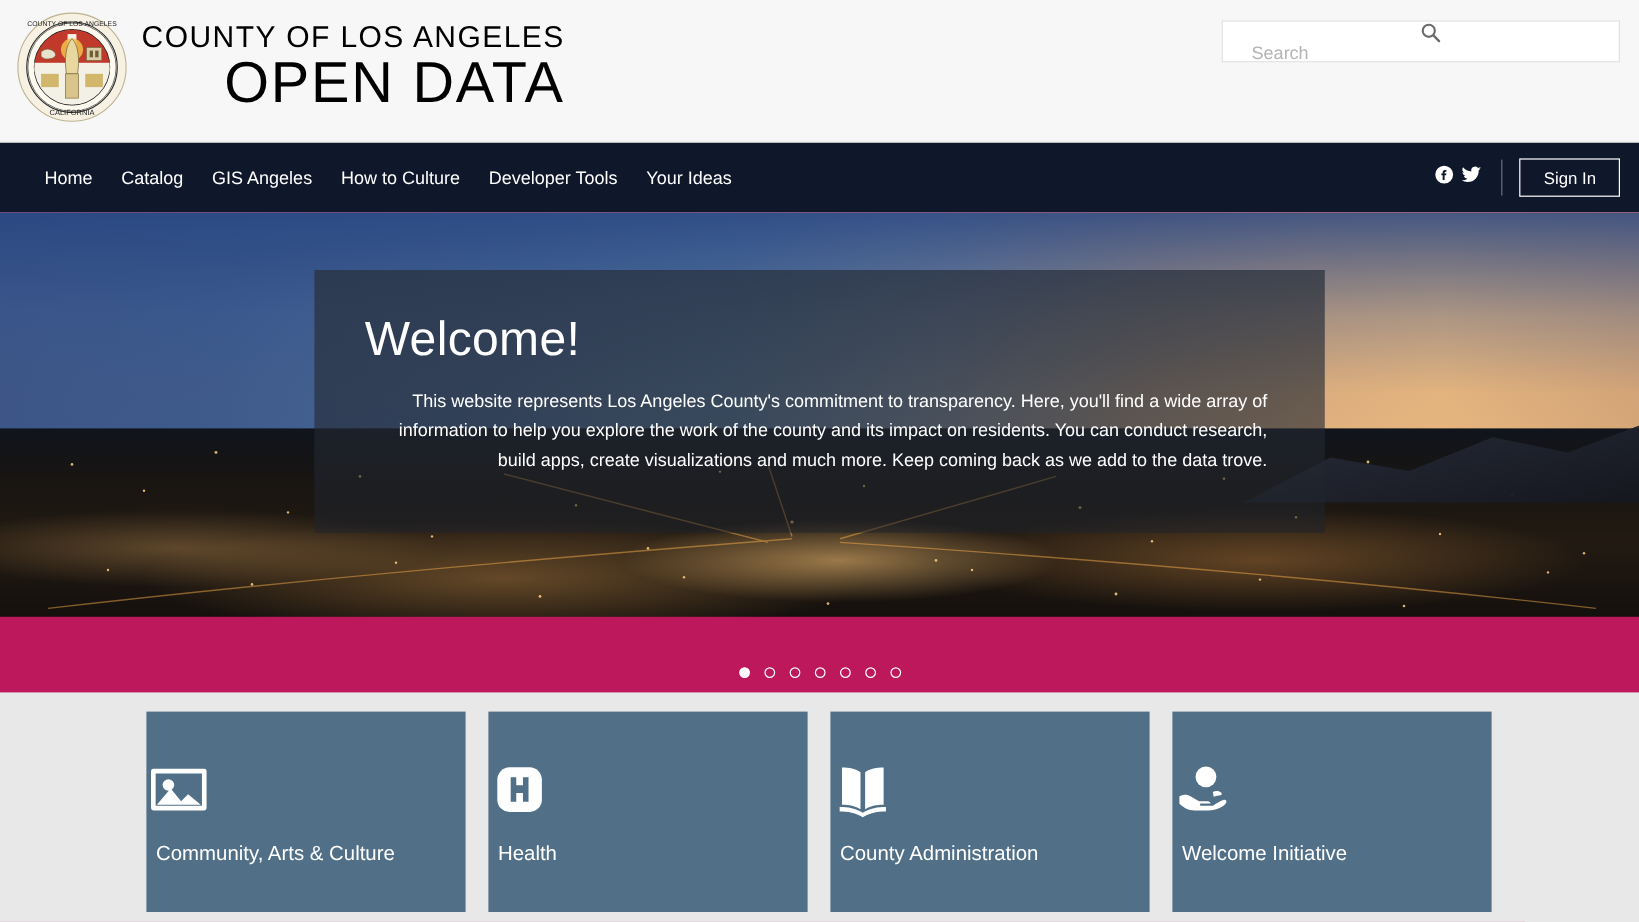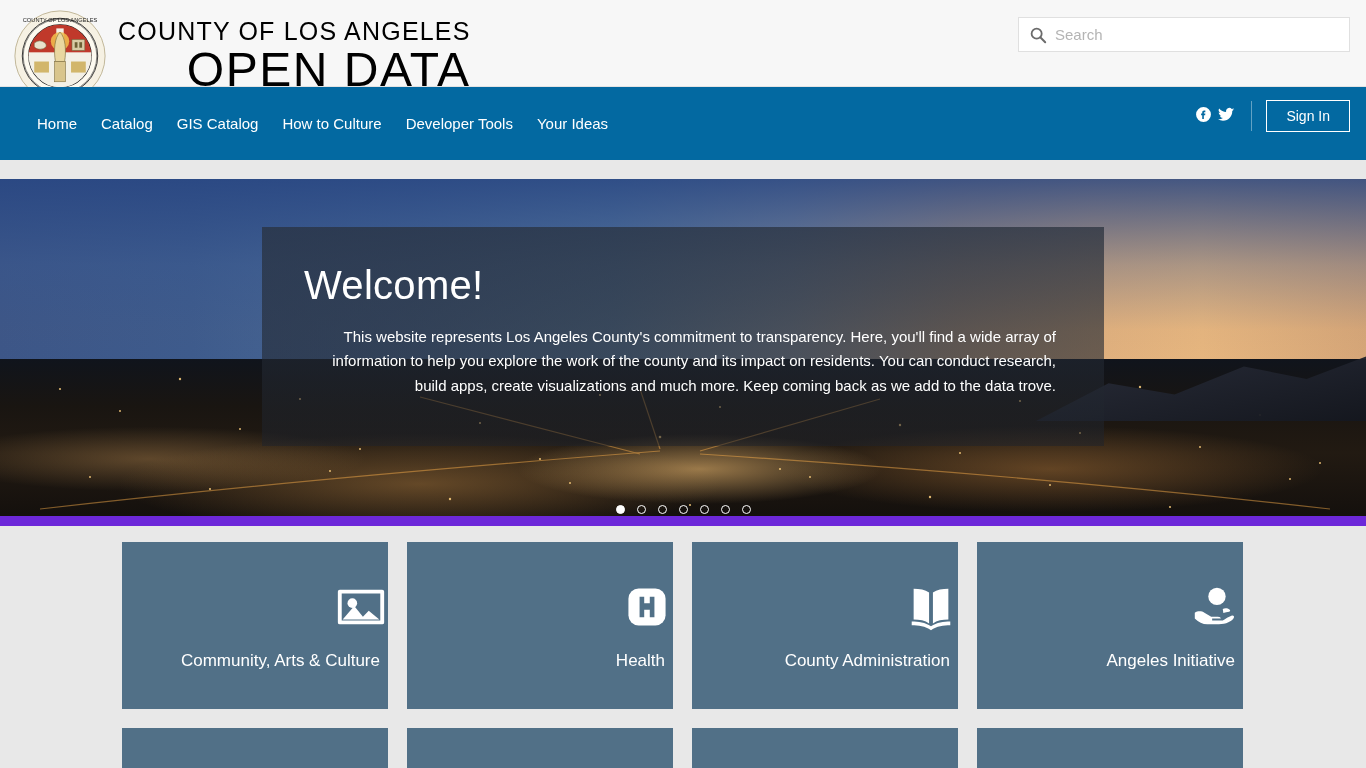--- a/index.html
+++ b/index.html
@@ -6,21 +6,21 @@
   html, body {
     width: 1366px; height: 768px;
     overflow: hidden;
     font-family: "Liberation Sans", sans-serif;
     background: #e8e8e8;
   }
 
   
   .header {
     position: relative;
-    height: 87px;
+    height: 119px;
     background: #f7f7f7;
     border-bottom: 1px solid #e3e3e3;
   }
   .brand {
     position: absolute;
     left: 14px; top: 10px;
     display: flex;
     align-items: center;
   }
   .seal {
@@ -51,38 +51,39 @@
   }
 
   .search-wrap {
     position: absolute;
     right: 16px; top: 17px;
     width: 332px; height: 35px;
     background: #fff;
     border: 1px solid #e0e0e0;
     display: flex;
     align-items: center;
-    padding-left: 10px;
+    padding-left: 24px;
+    flex-direction: column;
   }
   .search-icon { flex: 0 0 18px; height: 18px; margin-right: 8px; }
   .search-input {
     border: none; outline: none;
     font-family: "Liberation Sans", sans-serif;
     font-size: 15px;
     color: #333;
     width: 100%;
     background: transparent;
   }
   .search-input::placeholder { color: #b4b4b4; }
 
   
   .nav {
     position: relative;
-    height: 73px;
-    background: #0369a1;
+    height: 58px;
+    background: #0f172a;
     display: flex;
     align-items: center;
   }
   .nav-links { display: flex; align-items: center; padding-left: 25px; }
   .nav-link {
     color: #ffffff;
     font-size: 15px;
     text-decoration: none;
     padding: 0 12px;
     white-space: nowrap;
@@ -111,24 +112,23 @@
     font-family: "Liberation Sans", sans-serif;
     font-size: 14px;
     padding: 8px 19px;
     cursor: pointer;
     line-height: 1;
   }
 
   
   .hero {
     position: relative;
-    height: 347px;
+    height: 400px;
     overflow: hidden;
-    background: #6d28d9;
-    margin-top: 19px;
+    background: #be185d;
   }
   .hero-sky {
     position: absolute; left: 0; top: 0;
     width: 100%; height: 215px;
     background:
       linear-gradient(to right,
         #3c5688 0%, #3d5b8d 14%, #4a6a97 30%,
         #5d7ea2 45%, #8a93a0 58%, #c1a183 70%,
         #e3b27e 80%, #eab87f 88%, #d9a878 100%);
   }
@@ -207,21 +207,21 @@
     margin: 0 auto;
     display: grid;
     grid-template-columns: repeat(4, 266px);
     gap: 19px 19px;
   }
   .tile {
     background: #517087;
     height: 167px;
     display: flex;
     flex-direction: column;
-    align-items: flex-end;
+    align-items: flex-start;
     justify-content: center;
     cursor: pointer;
     text-decoration: none;
   }
   .tile-icon {
     height: 56px;
     display: flex;
     align-items: center;
     justify-content: center;
     margin-bottom: 16px;
@@ -278,21 +278,21 @@
       </svg>
     </span>
     <input class="search-input" type="text" placeholder="Search" style="">
   </div>
 </div>
 
 <div class="nav">
   <div class="nav-links">
     <a class="nav-link" href="#">Home</a>
     <a class="nav-link" href="#">Catalog</a>
-    <a class="nav-link" href="#">GIS Catalog</a>
+    <a class="nav-link" href="#">GIS Angeles</a>
     <a class="nav-link" href="#">How to Culture</a>
     <a class="nav-link" href="#">Developer Tools</a>
     <a class="nav-link" href="#">Your Ideas</a>
   </div>
 
   <div class="nav-right">
     <a href="#">
       <svg class="social-icon" viewBox="0 0 24 24">
         <path d="M12 1.5A10.5 10.5 0 1 0 12 22.5 10.5 10.5 0 0 0 12 1.5zm2.6 7.2h-1.4c-.4 0-.7.3-.7.8v1.2h2.1l-.3 2.2h-1.8v5.4h-2.3v-5.4H8.6v-2.2h1.6V9.2c0-1.6 1-2.7 2.6-2.7h1.8v2.2z"></path>
       </svg>
@@ -409,21 +409,21 @@
     </a>
 
     <a class="tile" href="#">
       <span class="tile-icon">
         <svg viewBox="0 0 56 56" width="54" height="54">
           <circle cx="29" cy="17" r="9"></circle>
           <path d="M6 34c3-2 7-2 10 0l7 4h7c2 0 3 1 3 2h-9v2h11c3-2 6-4 9-5 2-.6 3 .4 2.6 2C45 43 38 46 31 46H19c-5 0-9-2-13-6v-6z"></path>
           <path d="M35 30c2-1 5-1 7 .6 1 .8 1 2-.4 2.2-2 .3-4 .6-6 1.4z"></path>
         </svg>
       </span>
-      <span class="tile-label">Angeles Initiative</span>
+      <span class="tile-label">Welcome Initiative</span>
     </a>
 
     <a class="tile" href="#">
       <span class="tile-icon">
         <svg viewBox="0 0 56 56" width="54" height="54">
           <path d="M22 8h12l3 10h-4l-2-6h-6l-2 6h-4z"></path>
           <rect x="6" y="18" width="12" height="12" rx="2"></rect>
           <rect x="38" y="18" width="12" height="12" rx="2"></rect>
           <rect x="20" y="18" width="16" height="26" rx="2"></rect>
         </svg>

